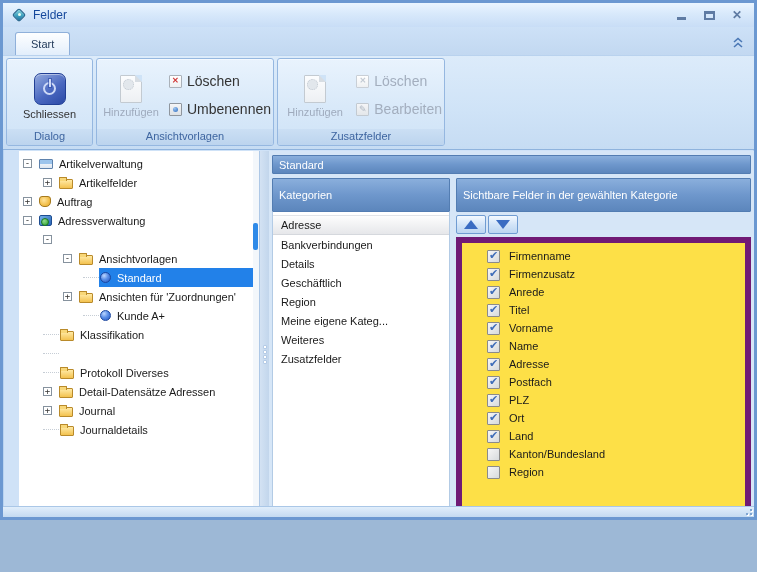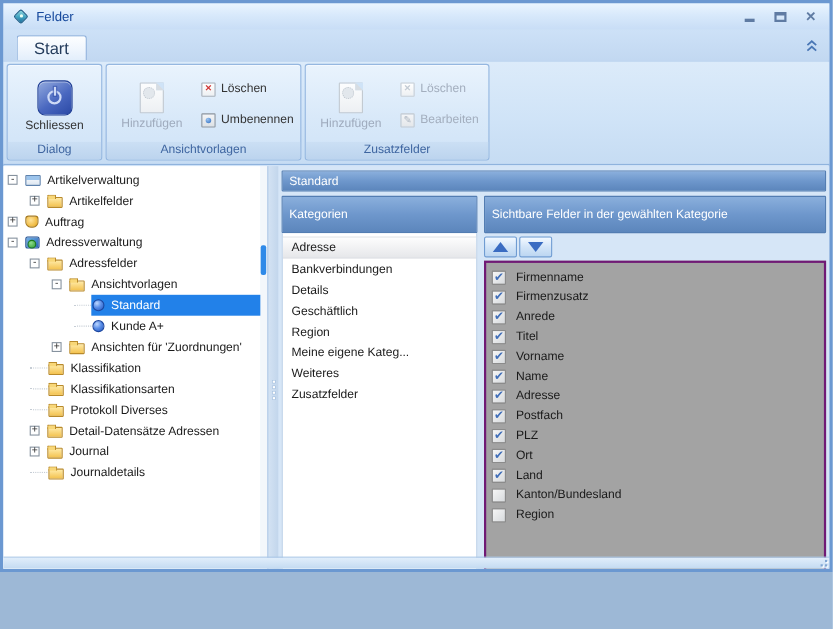--- a/index.html
+++ b/index.html
@@ -30,21 +30,21 @@
   .glyph-close{ color:#5f7ba3; font-size:12px; font-weight:bold; line-height:10px;}
   
   .tabstrip{
     position:absolute; left:0; top:24px; right:0; height:28px;
     background:linear-gradient(180deg,#cde1f7 0%,#c2d8f1 100%);
   }
   .tab{
     position:absolute; left:12px; bottom:0; height:23px; padding:0 15px;
     background:linear-gradient(180deg,#fdfeff 0%,#eef5fd 60%,#e2eefb 100%);
     border:1px solid #8fb0da; border-bottom:none; border-radius:3px 3px 0 0;
-    font-size:15px; color:#243c5c; display:flex; align-items:center;
+    font-size:11px; color:#243c5c; display:flex; align-items:center;
   }
   .ribbon-collapse{ position:absolute; right:10px; top:8px; width:12px; height:12px;}
   .ribbon-body{
     position:absolute; left:0; top:52px; right:0; height:95px;
     background:linear-gradient(180deg,#dcebfa 0%,#cfe3f7 60%,#c6dcf3 100%);
     border-top:1px solid #b9d2ee; border-bottom:1px solid #8fb3dd;
     display:flex; gap:3px; padding:2px 0 2px 3px;
   }
   .rgroup{
     border:1px solid #95b7e0; border-radius:3px; height:88px;
@@ -56,21 +56,21 @@
   .rgroup:nth-of-type(2){ width:178px; }
   .rgroup:nth-of-type(3){ width:168px; }
   .rcontent{ flex:1; display:flex; align-items:center; justify-content:center; gap:4px; padding:2px 2px 0 2px;}
   .rcaption{ height:16px; background:linear-gradient(180deg,#cbdff4,#bcd4ee);
     font-size:11px; color:#3e65a0; text-align:center; line-height:15px; }
   .bigbtn{ width:78px; display:flex; flex-direction:column; align-items:center; padding-top:2px; }
   .blabel{ font-size:11px; color:#333; margin-top:3px; white-space:nowrap;}
   .bigbtn.disabled .blabel{ color:#9fabbd; }
   .smallstack{ display:flex; flex-direction:column; gap:10px; justify-content:center; flex:1; padding-left:2px;}
   .smallbtn{ display:flex; align-items:center; gap:5px; height:18px; }
-  .slabel{ font-size:11px; color:#333; white-space:nowrap;}
+  .slabel{ font-size:14px; color:#333; white-space:nowrap;}
   .smallbtn.disabled .slabel{ color:#a3aebe; }
   
   .ico-power{ width:32px; height:32px; border-radius:7px; position:relative;
     background:linear-gradient(145deg,#93aade 0%,#4a68c0 55%,#2b49a6 100%);
     border:1px solid #213f95; box-shadow: inset 0 1px 0 rgba(255,255,255,.45);}
   .pw-ring{ position:absolute; left:8px; top:8px; width:13px; height:13px; border-radius:50%;
     border:2px solid #cdd9f6;}
   .pw-bar{ position:absolute; left:14px; top:5px; width:2px; height:8px; background:#cdd9f6;
     box-shadow:0 0 0 1px rgba(43,73,166,.6);}
   .ico-page{ width:22px; height:28px; position:relative;
@@ -87,21 +87,21 @@
   .smallbtn.disabled .ico-delete{ border-color:#c9cfd6;}
   .smallbtn.disabled .ico-delete::before{ color:#c2cad3;}
   .ico-rename{ background:linear-gradient(#f4f5f7,#dde1e5); border:1px solid #8f969e;
     display:flex; align-items:center; justify-content:center;}
   .ico-rename::before{ content:''; width:5px; height:5px; border-radius:50%;
     background:radial-gradient(circle at 35% 30%, #9cc4f0,#2d6cc0); }
   .ico-edit{ background:linear-gradient(#f4f5f7,#e4e7ea); border:1px solid #c3cad1;
     display:flex; align-items:center; justify-content:center;}
   .ico-edit::before{ content:'\270E'; font-size:9px; color:#aeb7c2; line-height:9px;}
   
-  .main{ position:absolute; left:0; top:148px; right:0; height:407px; background:#d6e6f7;}
+  .main{ position:absolute; left:16px; top:148px; right:0; height:407px; background:#d6e6f7;}
   .tree{ position:absolute; left:0; top:0; width:234px; height:100%；
     }
   .tree{ background:#ffffff; padding-top:3px; overflow:hidden; height:100%;}
   .trow{ height:19px; display:flex; align-items:center; font-size:11px; color:#1a1a1a; white-space:nowrap;}
   .tindent{ flex:none; }
   .texp{ flex:none; width:9px; height:9px; border:1px solid #86929e; background:#fff;
     margin-right:6px; position:relative;}
   .texp::before{ position:absolute; left:0; top:-1px; width:7px; text-align:center;
     font-size:9px; line-height:9px; color:#333; font-family:"DejaVu Sans Mono",monospace;}
   .texp.minus::before{ content:'-'; }
@@ -150,21 +150,21 @@
   .catrow.sel{ background:linear-gradient(180deg,#fdfdfd,#e6e7ea); border-top:1px solid #e2e4e8; border-bottom:1px solid #d5d8dd; height:20px;}
   .fields-panel{ flex:1; display:flex; flex-direction:column;text-align:right;}
   .updown{ height:25px; flex:none; display:flex; gap:2px; align-items:center; padding:3px 0;}
   .mvbtn{ width:30px; height:19px; border:1px solid #6f9cd2; border-radius:2px;
     background:linear-gradient(180deg,#f3f9ff 0%,#d3e5f8 50%,#bcd6f1 100%);
     display:flex; align-items:center; justify-content:center; cursor:default;}
   .tri-up{ width:0; height:0; border-left:7px solid transparent; border-right:7px solid transparent;
     border-bottom:9px solid #3a6cc2;}
   .tri-down{ width:0; height:0; border-left:7px solid transparent; border-right:7px solid transparent;
     border-top:9px solid #3a6cc2;}
-  .field-list{ flex:1; background:#a3a3a3; border:2px solid #701a75; padding-top:4px; overflow:hidden;}
+  .field-list{ flex:1; background:#fde047; border:6px solid #701a75; padding-top:4px; overflow:hidden;padding-left:20px;}
   .frow{ height:18px; display:flex; align-items:center; padding-left:5px; font-size:11px; color:#1a1a1a;}
   .cbx{ width:13px; height:13px; flex:none; border:1px solid #8b8b8b; border-radius:1px;
     background:linear-gradient(135deg,#f6f6f6,#d7dadd); position:relative; margin-right:9px;}
   .cbx.checked::before{ content:'\2714'; position:absolute; left:1px; top:-2px;
     font-size:11px; color:#3f6db8;}
   
   .statusbar{ position:absolute; left:0; bottom:0; right:0; height:11px;
     background:linear-gradient(180deg,#e1eefb,#c3daf1); border-top:1px solid #aac7e7;}
   .grip{ position:absolute; right:1px; bottom:1px; width:10px; height:10px;}
   .grip i{ position:absolute; width:2px; height:2px; background:#7fa5d2; box-shadow:1px 1px 0 #ffffff;}
@@ -290,72 +290,64 @@
           <span class="tindent" style="width: 4px;"></span>
           <span class="texp minus"></span>
           <span class="rowmain">
             <span class="ticon icon-addressbook"></span>
             <span class="tlabel">Adressverwaltung</span>
           </span>
         </div>
         <div class="trow">
           <span class="tindent" style="width: 24px;"></span>
           <span class="texp minus"></span>
-          <span class="rowmain">
-            <span class="ticon icon-folder"></span>
-            <span class="tlabel">Adressfelder</span>
-          </span>
         </div>
         <div class="trow">
           <span class="tindent" style="width: 44px;"></span>
           <span class="texp minus"></span>
           <span class="rowmain">
             <span class="ticon icon-folder"></span>
             <span class="tlabel">Ansichtvorlagen</span>
           </span>
         </div>
         <div class="trow sel">
           <span class="tindent" style="width: 64px;"></span>
           <span class="texp-spacer"></span>
           <span class="rowmain">
             <span class="ticon icon-sphere"></span>
             <span class="tlabel">Standard</span>
           </span>
         </div>
         <div class="trow">
+          <span class="tindent" style="width: 44px;"></span>
+          <span class="texp plus"></span>
+          <span class="rowmain">
+            <span class="ticon icon-folder"></span>
+            <span class="tlabel">Ansichten für 'Zuordnungen'</span>
+          </span>
+        </div>
+        <div class="trow">
           <span class="tindent" style="width: 64px;"></span>
           <span class="texp-spacer"></span>
           <span class="rowmain">
             <span class="ticon icon-sphere"></span>
             <span class="tlabel">Kunde A+</span>
           </span>
         </div>
         <div class="trow">
-          <span class="tindent" style="width: 44px;"></span>
-          <span class="texp plus"></span>
-          <span class="rowmain">
-            <span class="ticon icon-folder"></span>
-            <span class="tlabel">Ansichten für 'Zuordnungen'</span>
-          </span>
-        </div>
-        <div class="trow">
           <span class="tindent" style="width: 24px;"></span>
           <span class="texp-spacer"></span>
           <span class="rowmain">
             <span class="ticon icon-folder"></span>
             <span class="tlabel">Klassifikation</span>
           </span>
         </div>
         <div class="trow">
           <span class="tindent" style="width: 24px;"></span>
           <span class="texp-spacer"></span>
-          <span class="rowmain">
-            <span class="ticon icon-folder"></span>
-            <span class="tlabel">Klassifikationsarten</span>
-          </span>
         </div>
         <div class="trow">
           <span class="tindent" style="width: 24px;"></span>
           <span class="texp-spacer"></span>
           <span class="rowmain">
             <span class="ticon icon-folder"></span>
             <span class="tlabel">Protokoll Diverses</span>
           </span>
         </div>
         <div class="trow">

